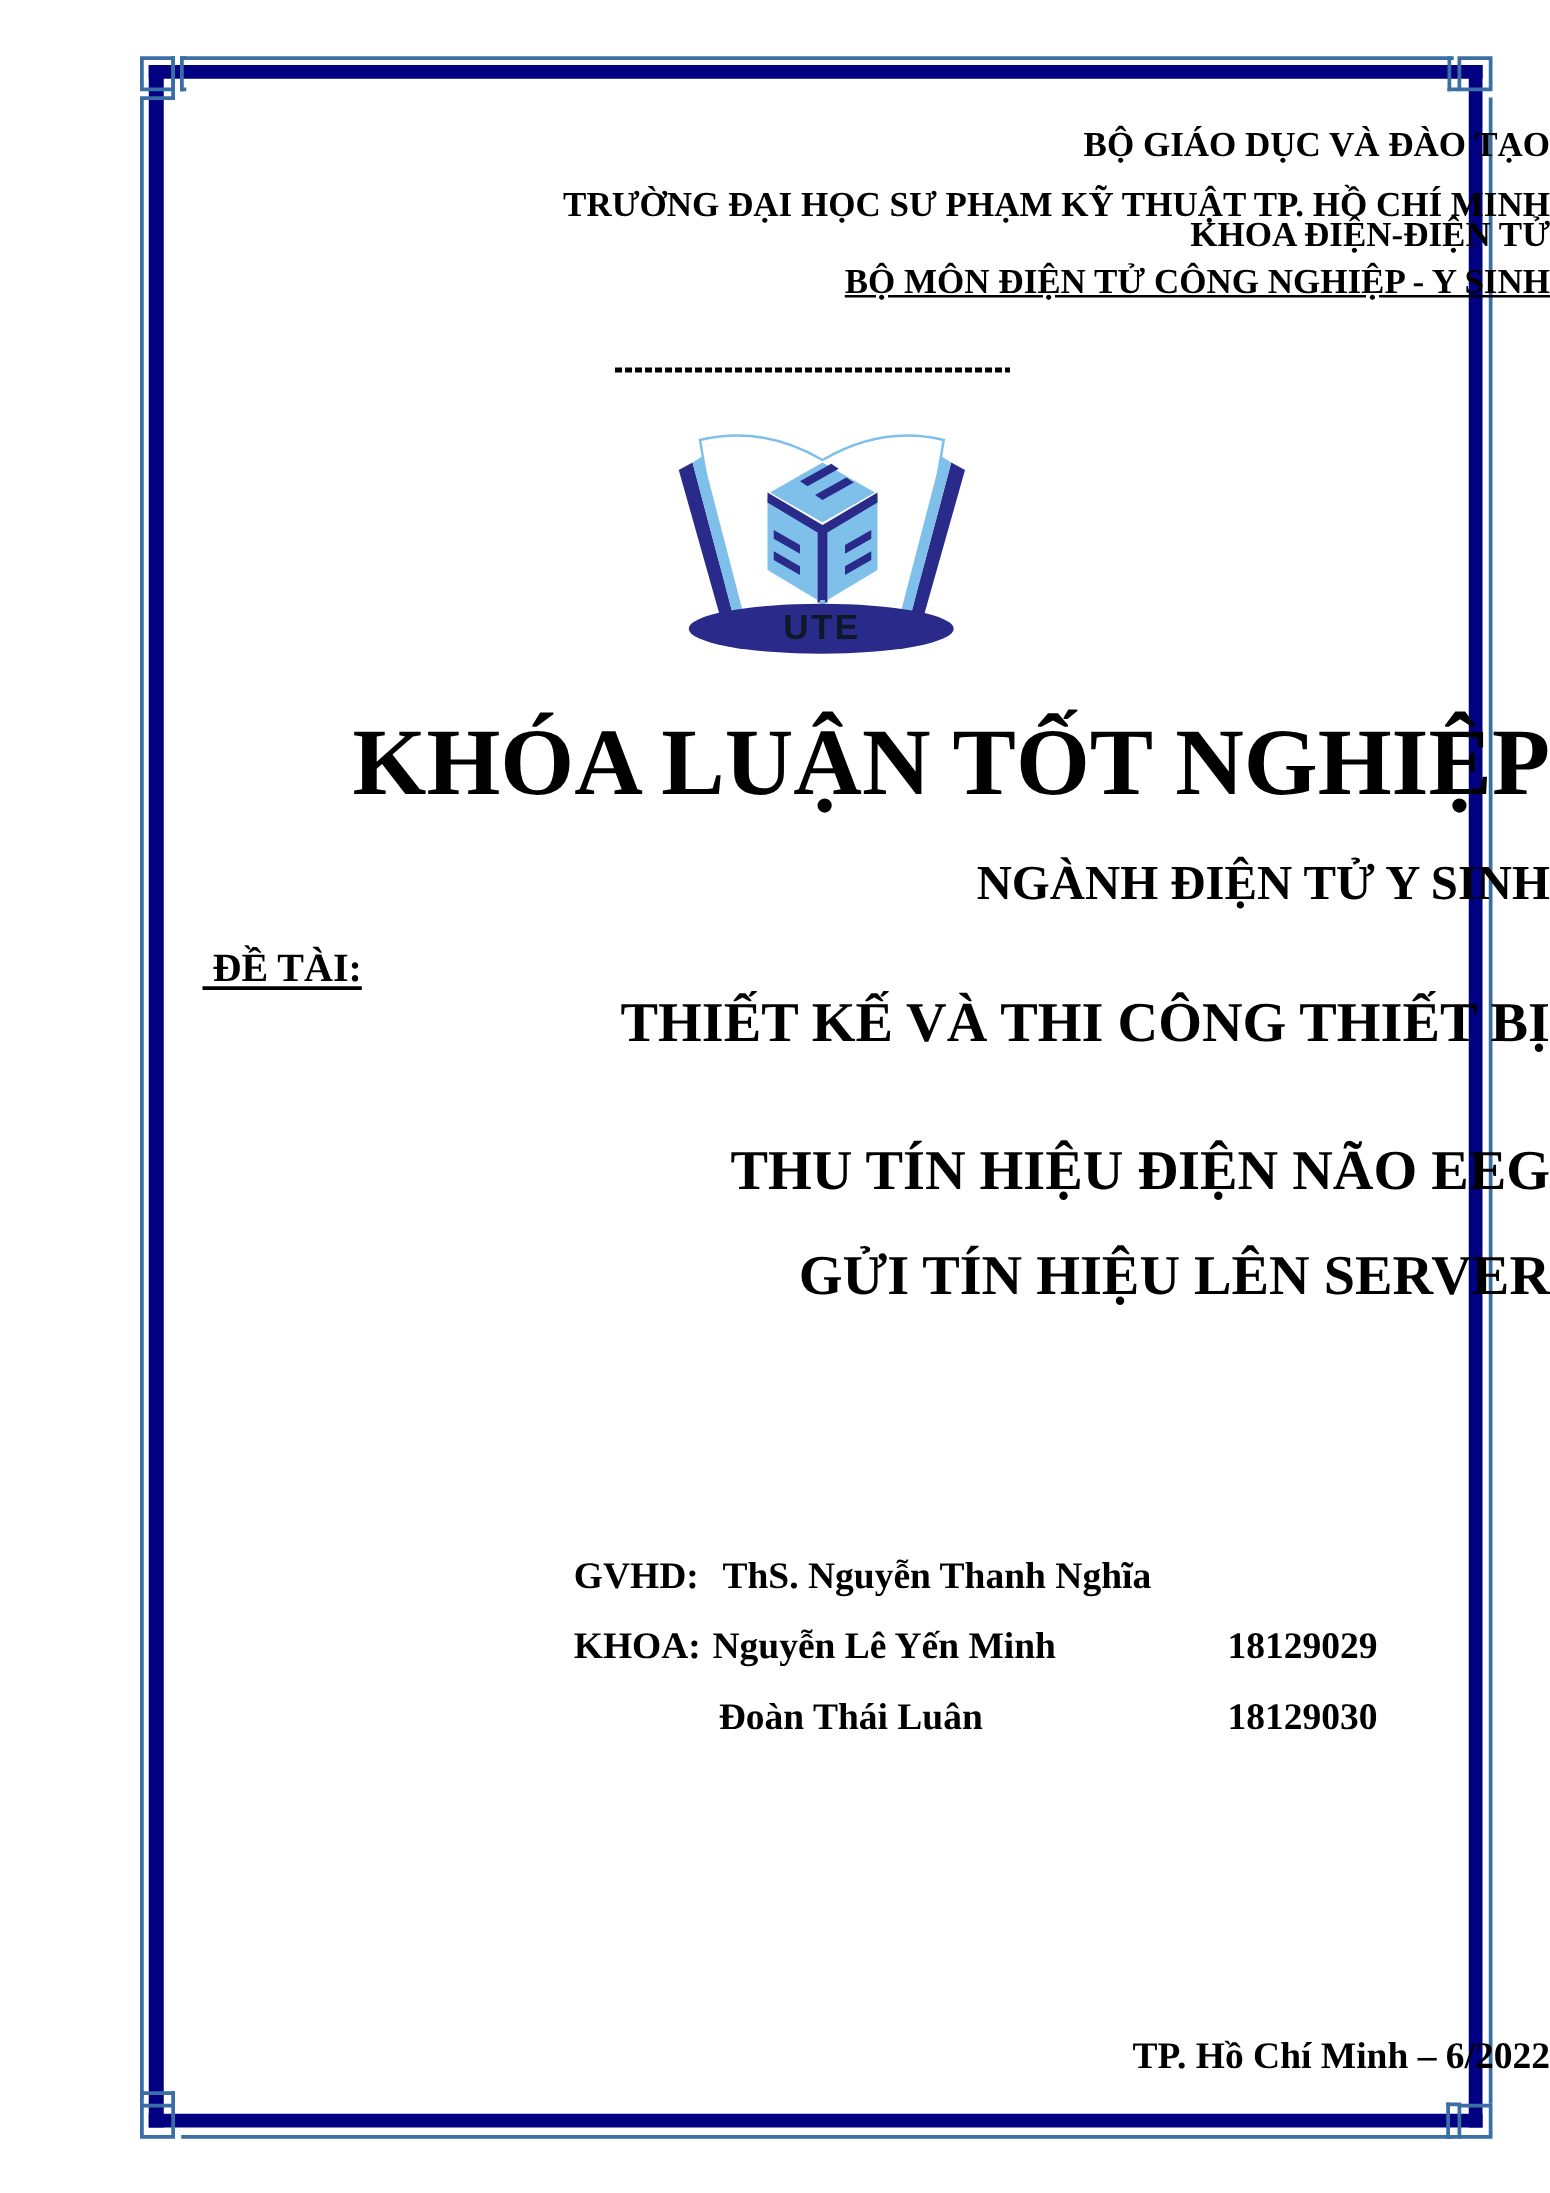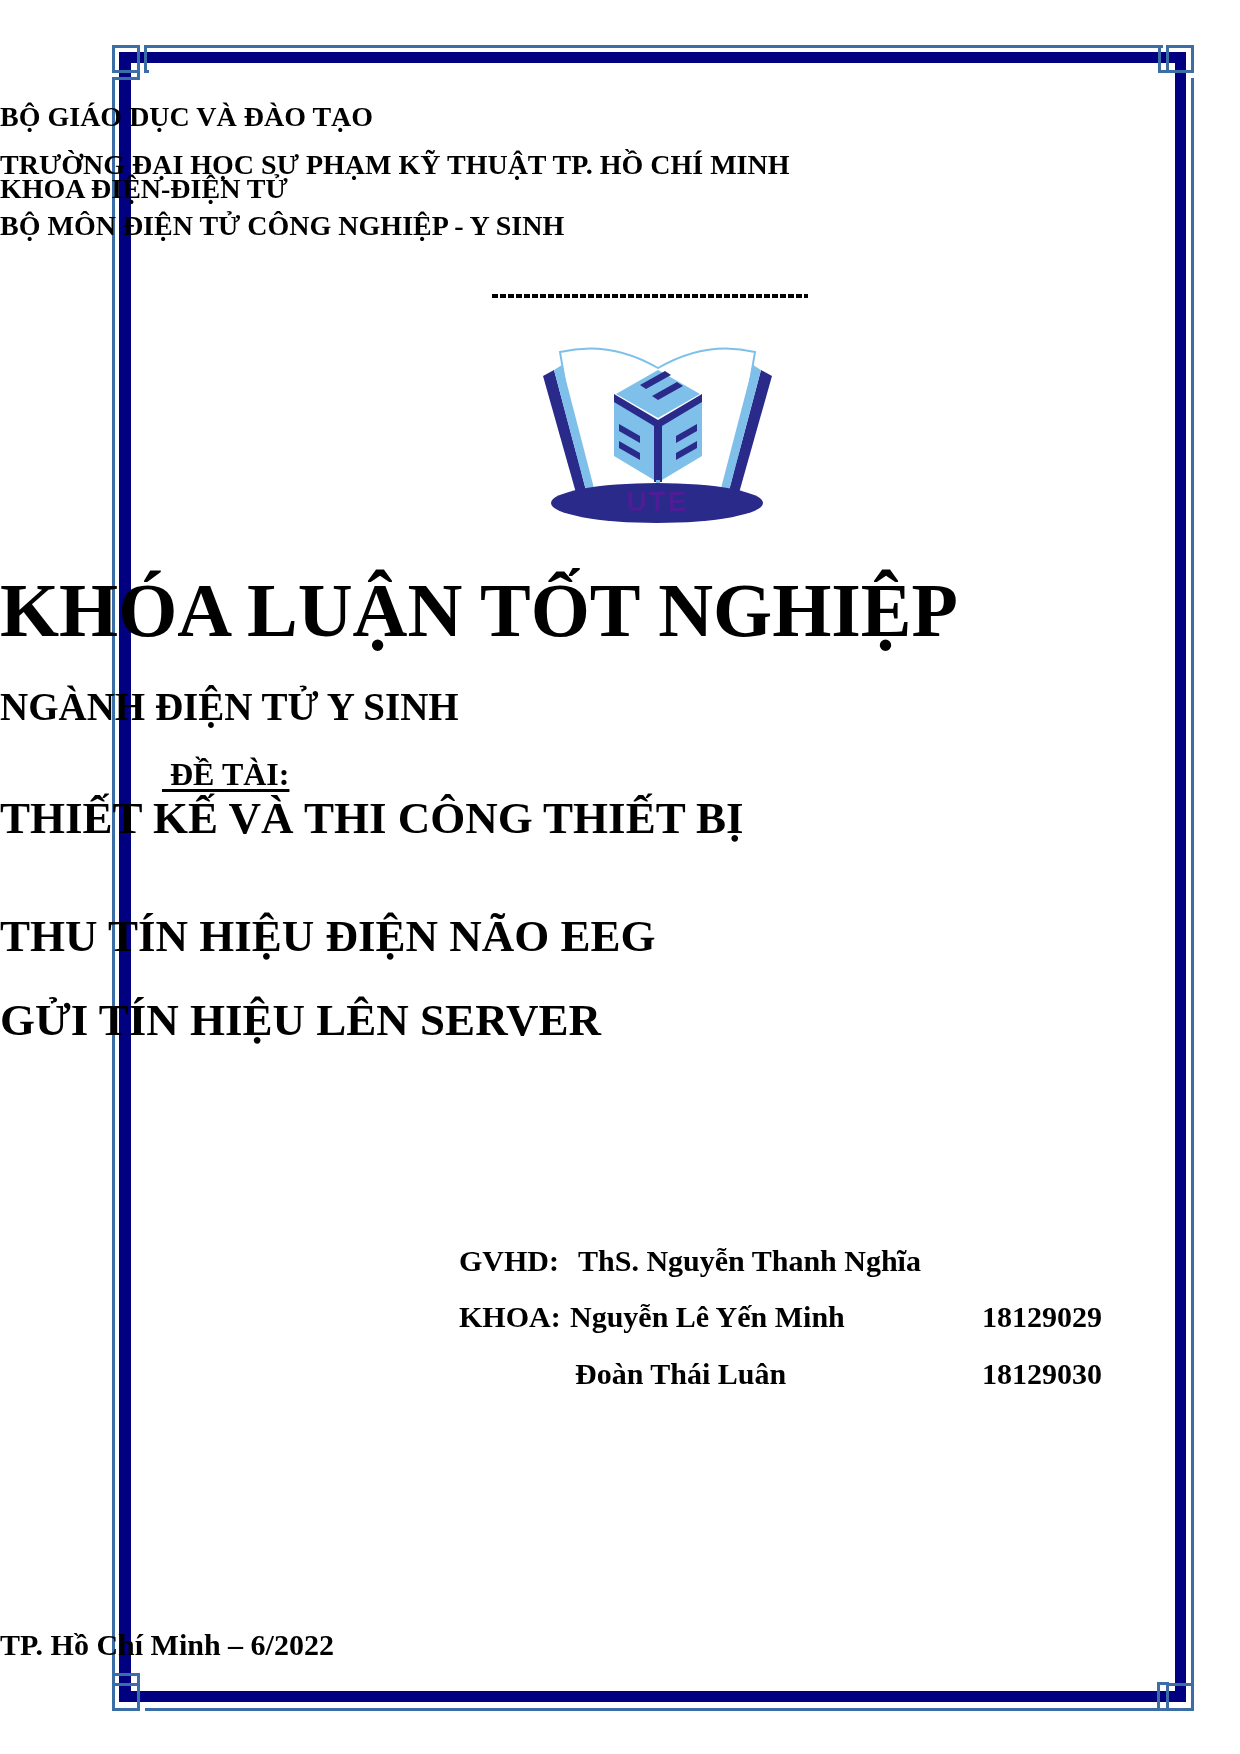--- a/index.html
+++ b/index.html
@@ -1,21 +1,21 @@
 <!DOCTYPE html>
 <html><head>
 <meta charset="utf-8">
 <style>
   html, body { margin: 0; padding: 0; background: #ffffff; }
   body { width: 1240px; height: 1754px; position: relative; overflow: hidden;
          font-family: "Liberation Serif", "DejaVu Serif", serif; color: #000; }
   .frame-navy  { position: absolute; background: #000080; }
   .corner-box  { position: absolute; border: 3px solid #3a6ea5; box-sizing: border-box; background: transparent; }
 
-  .line { position: absolute; left: 0; width: 1240px; text-align: left; font-weight: bold; white-space: nowrap; }
+  .line { position: absolute; left: 0; width: 1240px; text-align: right; font-weight: bold; white-space: nowrap; }
 
   .hdr { font-size: 28px; letter-spacing: 0px; }
   .divider { position: absolute; left: 492px; top: 294px; width: 316px; height: 4px;
              background-image: repeating-linear-gradient(to right, #000 0 6px, transparent 6px 8px); }
 
   .title-main { font-size: 76px; top: 567px; }
   .major { font-size: 39px; top: 684px; }
   .topic-label { position: absolute; left: 162px; top: 756px; font-size: 32px; font-weight: bold; text-decoration: underline; text-decoration-thickness: 3px; text-underline-offset: 4px; white-space: pre; }
   .thesis { font-size: 45px; }
 
@@ -46,21 +46,21 @@
   <div class="corner-box" style="left:1158px; top:45px; width:10px; height:28px; border-left:3px solid #3a6ea5; border-right:none; border-top:none;"></div>
   <div class="corner-box" style="left:112px; top:1683px; width:28px; height:28px;"></div>
   <div class="corner-box" style="left:112px; top:1673px; width:28px; height:12px; border-bottom:none;"></div>
   <div class="corner-box" style="left:1166px; top:1683px; width:28px; height:28px;"></div>
   <div class="corner-box" style="left:1157px; top:1682px; width:12px; height:29px; border-right:none;"></div>
 </div>
 
 <div class="line hdr" style="top:101px;">BỘ GIÁO DỤC VÀ ĐÀO TẠO</div>
 <div class="line hdr" style="top:137px;margin-top:12px;">TRƯỜNG ĐẠI HỌC SƯ PHẠM KỸ THUẬT TP. HỒ CHÍ MINH</div>
 <div class="line hdr" style="top:173px;">KHOA ĐIỆN-ĐIỆN TỬ</div>
-<div class="line hdr" style="top:210px;">BỘ MÔN ĐIỆN TỬ CÔNG NGHIỆP - Y SINH</div>
+<div class="line hdr" style="top:210px;text-decoration:underline;">BỘ MÔN ĐIỆN TỬ CÔNG NGHIỆP - Y SINH</div>
 <div class="divider"></div>
 
 <div class="logo">
   <svg width="235" height="185" viewBox="0 0 235 185">
 
     <path d="M20 12 Q 70 0 118 28 Q 166 0 215 12 L 190 160 L 45 160 Z" fill="#ffffff" stroke="#7ec0ea" stroke-width="2"></path>
 
     <path d="M3 36 L 14 30 L 48 158 L 38 160 Z" fill="#2a2a8a"></path>
     <path d="M14 30 L 22 25 L 56 156 L 48 158 Z" fill="#7ec0ea"></path>
 
@@ -81,21 +81,21 @@
     <polygon points="79,84 100,96 100,103 79,91" fill="#2a2a8a"></polygon>
     <polygon points="79,101 100,113 100,120 79,108" fill="#2a2a8a"></polygon>
 
     <polygon points="157,84 136,96 136,103 157,91" fill="#2a2a8a"></polygon>
     <polygon points="157,101 136,113 136,120 157,108" fill="#2a2a8a"></polygon>
 
     <rect x="116" y="140" width="4" height="10" fill="#7ec0ea"></rect>
 
     <ellipse cx="117" cy="163" rx="106" ry="20" fill="#2a2a8a"></ellipse>
   </svg>
-  <div style="position:absolute; left:0; width:235px; top:146px; text-align:center; color:#4c1d95; font-family:'Liberation Sans', 'DejaVu Sans', sans-serif; font-weight:bold; font-size:28px; letter-spacing:2px;">UTE</div>
+  <div style="position:absolute; left:0; width:235px; top:146px; text-align:center; color:#0f172a; font-family:'Liberation Sans', 'DejaVu Sans', sans-serif; font-weight:bold; font-size:28px; letter-spacing:2px;">UTE</div>
 </div>
 
 <div class="line title-main">KHÓA LUẬN TỐT NGHIỆP</div>
 <div class="line major">NGÀNH ĐIỆN TỬ Y SINH</div>
 
 <div class="topic-label"> ĐỀ TÀI:</div>
 <div class="line thesis" style="top:792px;">THIẾT KẾ VÀ THI CÔNG THIẾT BỊ</div>
 <div class="line thesis" style="top:910px;">THU TÍN HIỆU ĐIỆN NÃO EEG</div>
 <div class="line thesis" style="top:994px;">GỬI TÍN HIỆU LÊN SERVER</div>
 

